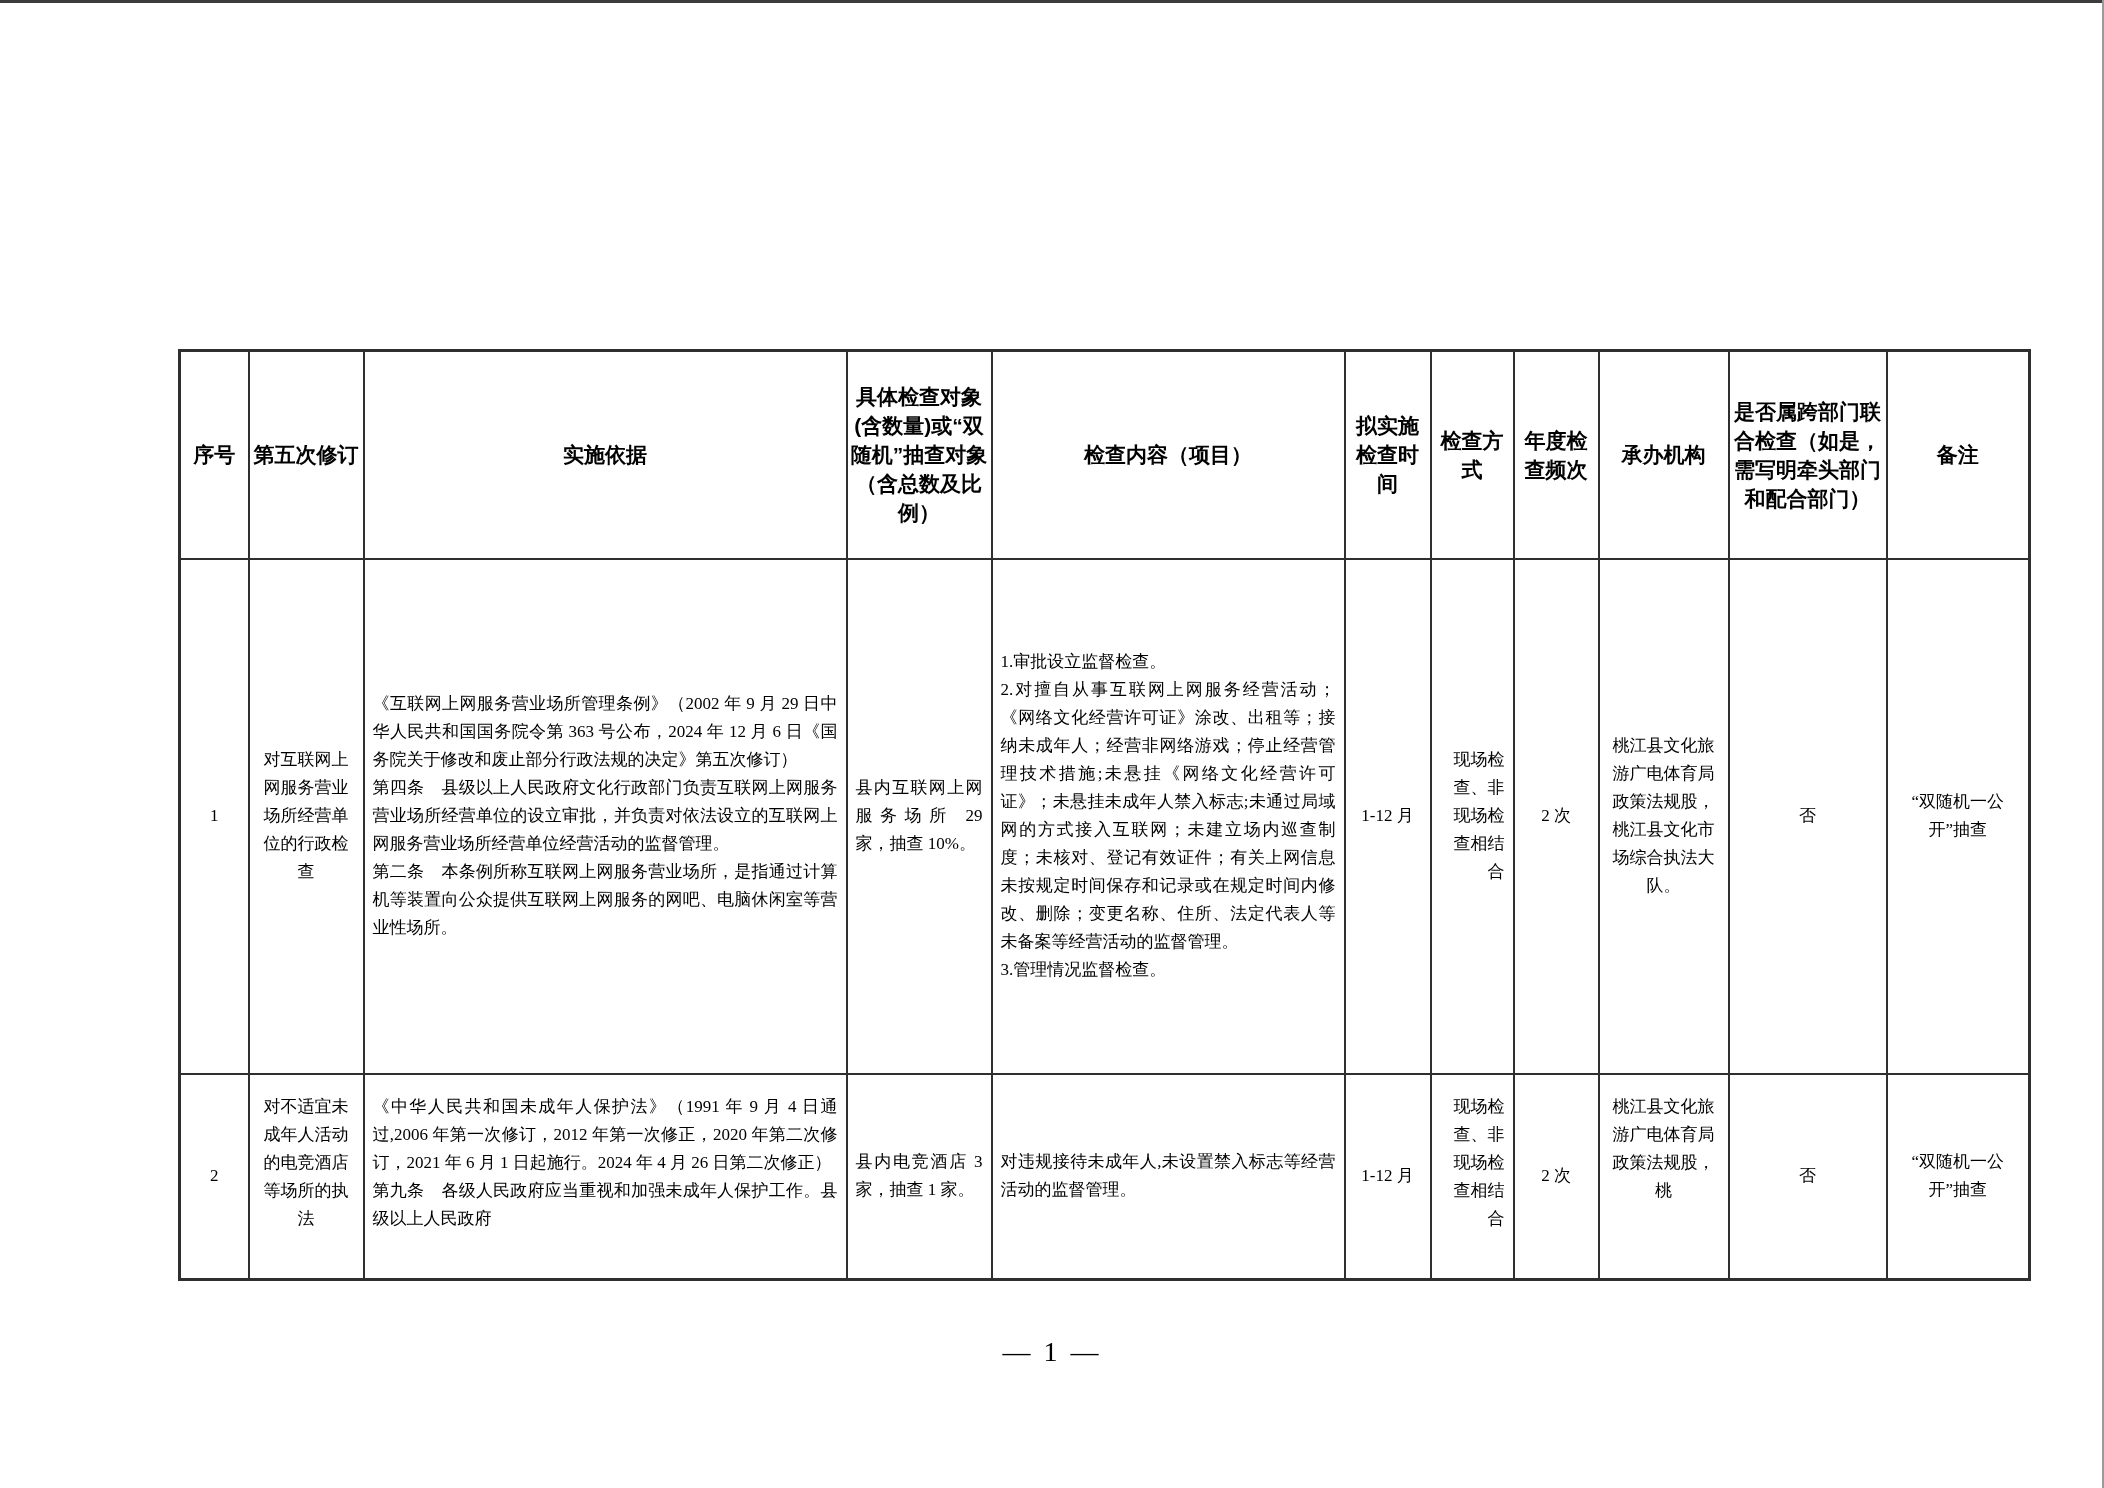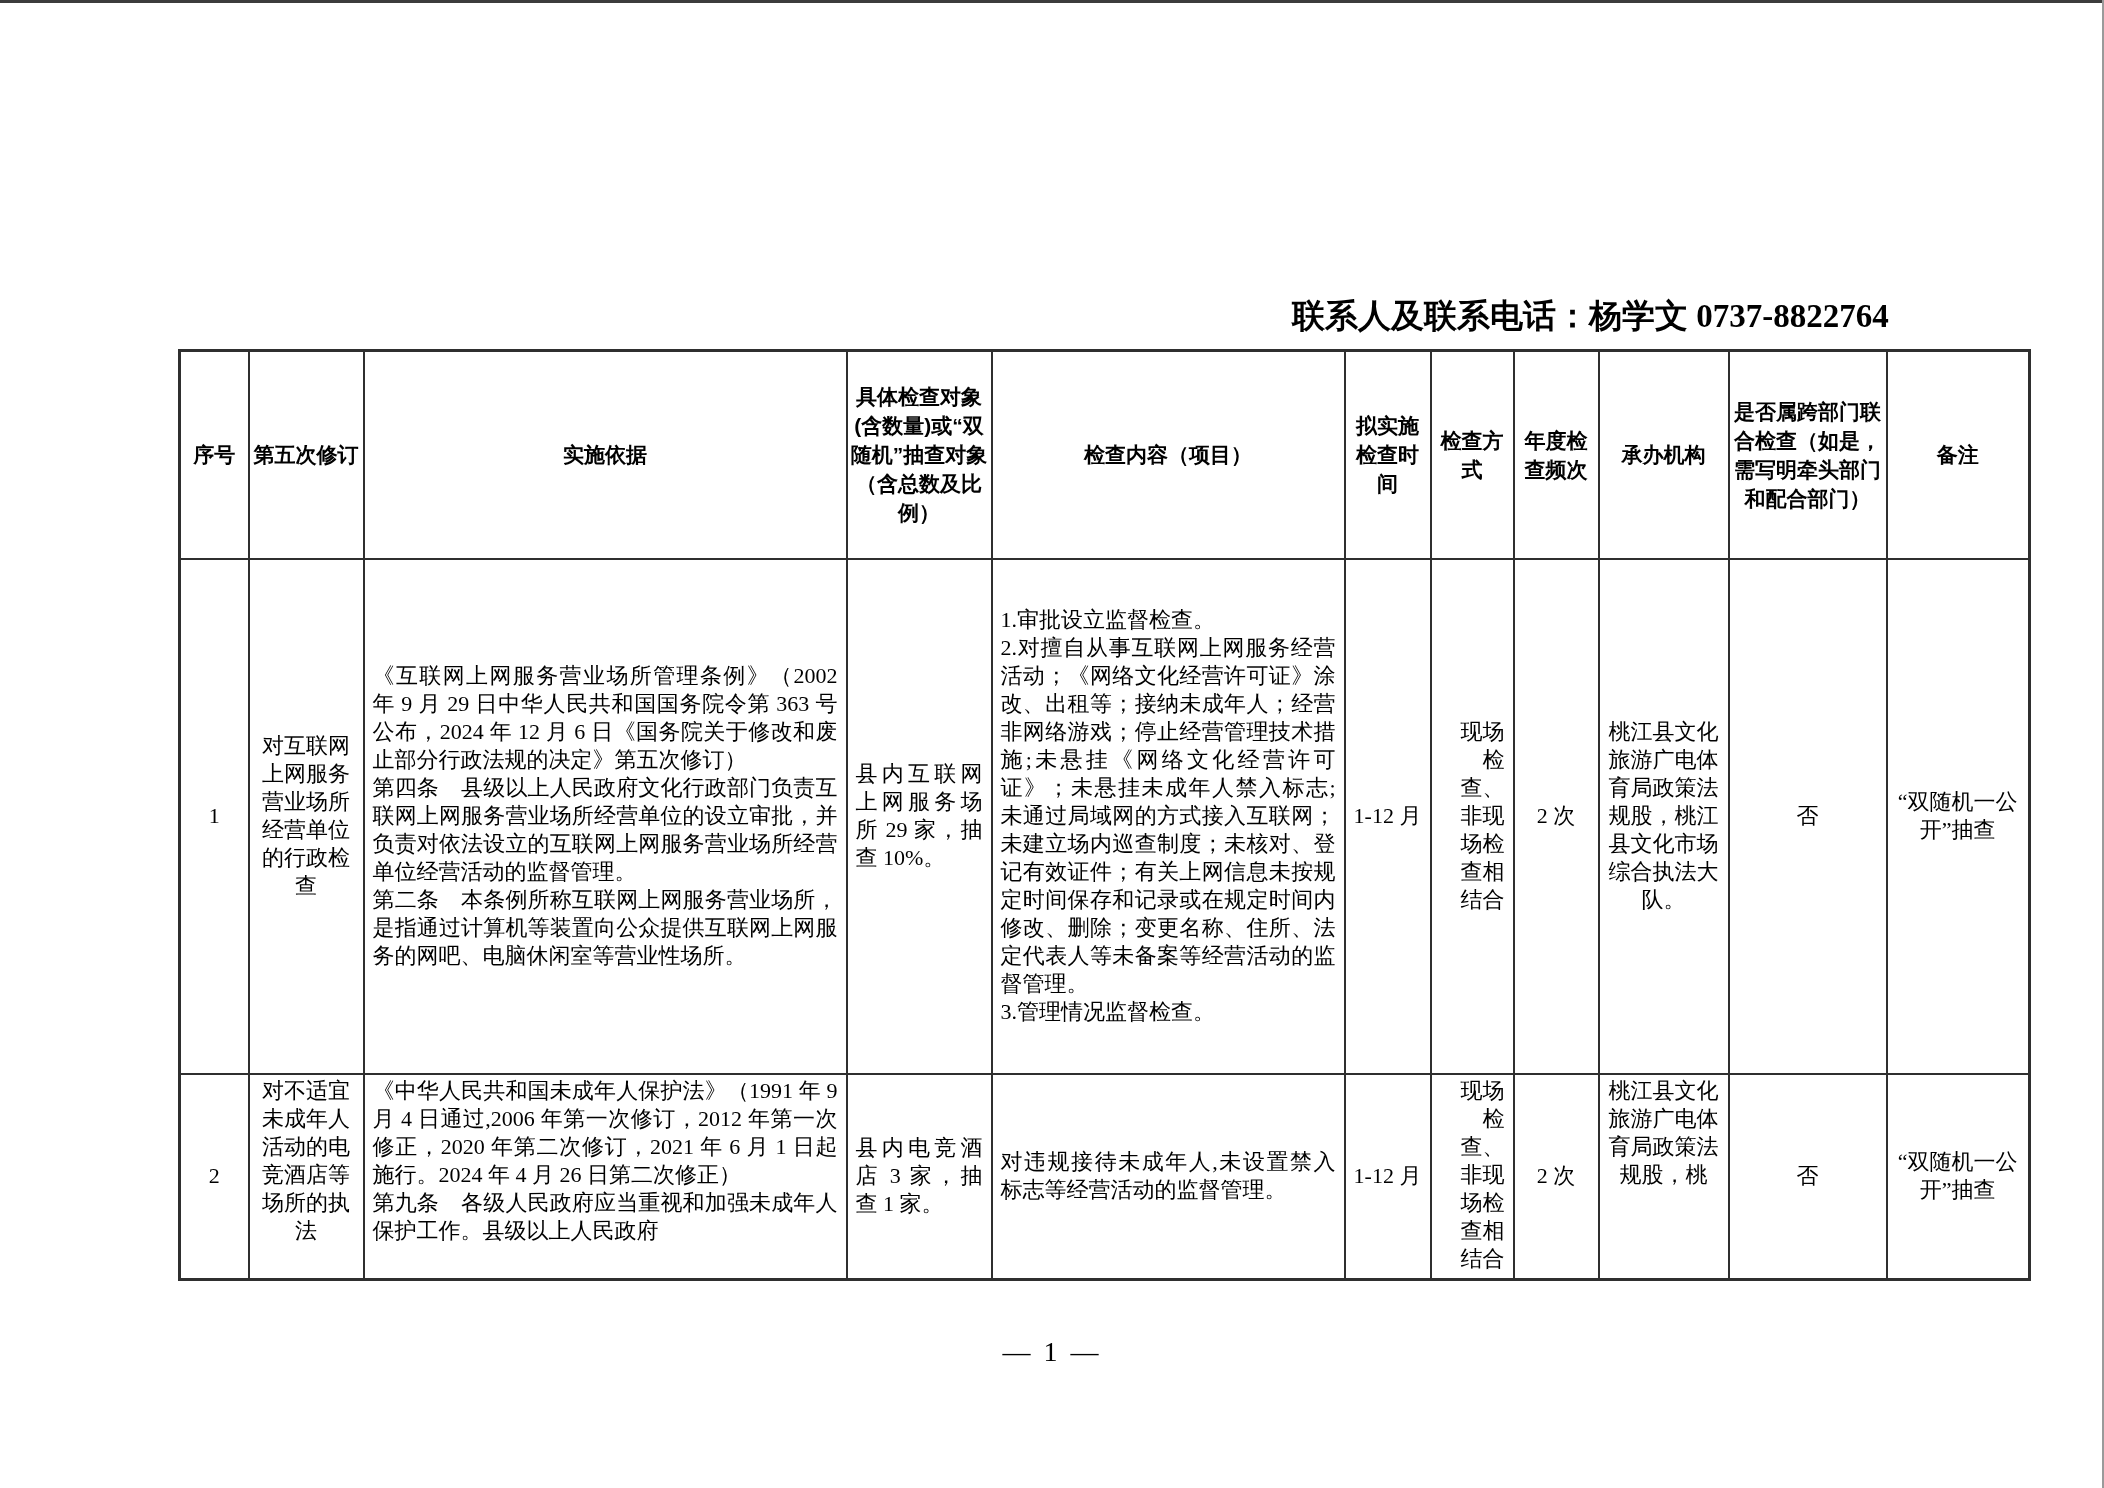--- a/index.html
+++ b/index.html
@@ -59,24 +59,24 @@
   .doc-table th {
     font-family: "Liberation Sans", "DejaVu Sans", sans-serif;
     font-weight: 700;
     font-size: 21px;
     line-height: 29px;
     text-align: center;
     vertical-align: middle;
     padding: 2px 2px;
   }
   .doc-table td {
-    font-size: 22px;
+    font-size: 17px;
     line-height: 28px;
     vertical-align: middle;
-    padding: 2px 8px;
+    padding: 18px 8px;
   }
   tr.row1 { height: 515px; }
   tr.row2 { height: 206px; }
   .pre { white-space: pre-wrap; }
   .c-left   { text-align: justify; }
   .c-center { text-align: center; }
   .c-item   { padding: 2px 18px; border-radius: 20px; }
   .c-target { padding: 2px 12px; text-align: justify; }
   .c-method { padding: 2px 12px; text-align: right; }
   .c-agency { padding: 2px 22px; }
@@ -94,21 +94,20 @@
     letter-spacing: 3px;
   }
 </style>
 </head>
 <body>
 
 <div class="page">
   <div class="edge-top"></div>
   <div class="edge-right"></div>
 
-  <span class="hdr-right">联系人及联系电话：杨学文 0737-8822764</span>
 
   <table class="doc-table">
     <colgroup>
       <col style="width:69px">
         <col style="width:115px">
         <col style="width:483px">
         <col style="width:145px">
       <col style="width:353px">
         <col style="width:86px">
         <col style="width:83px">

